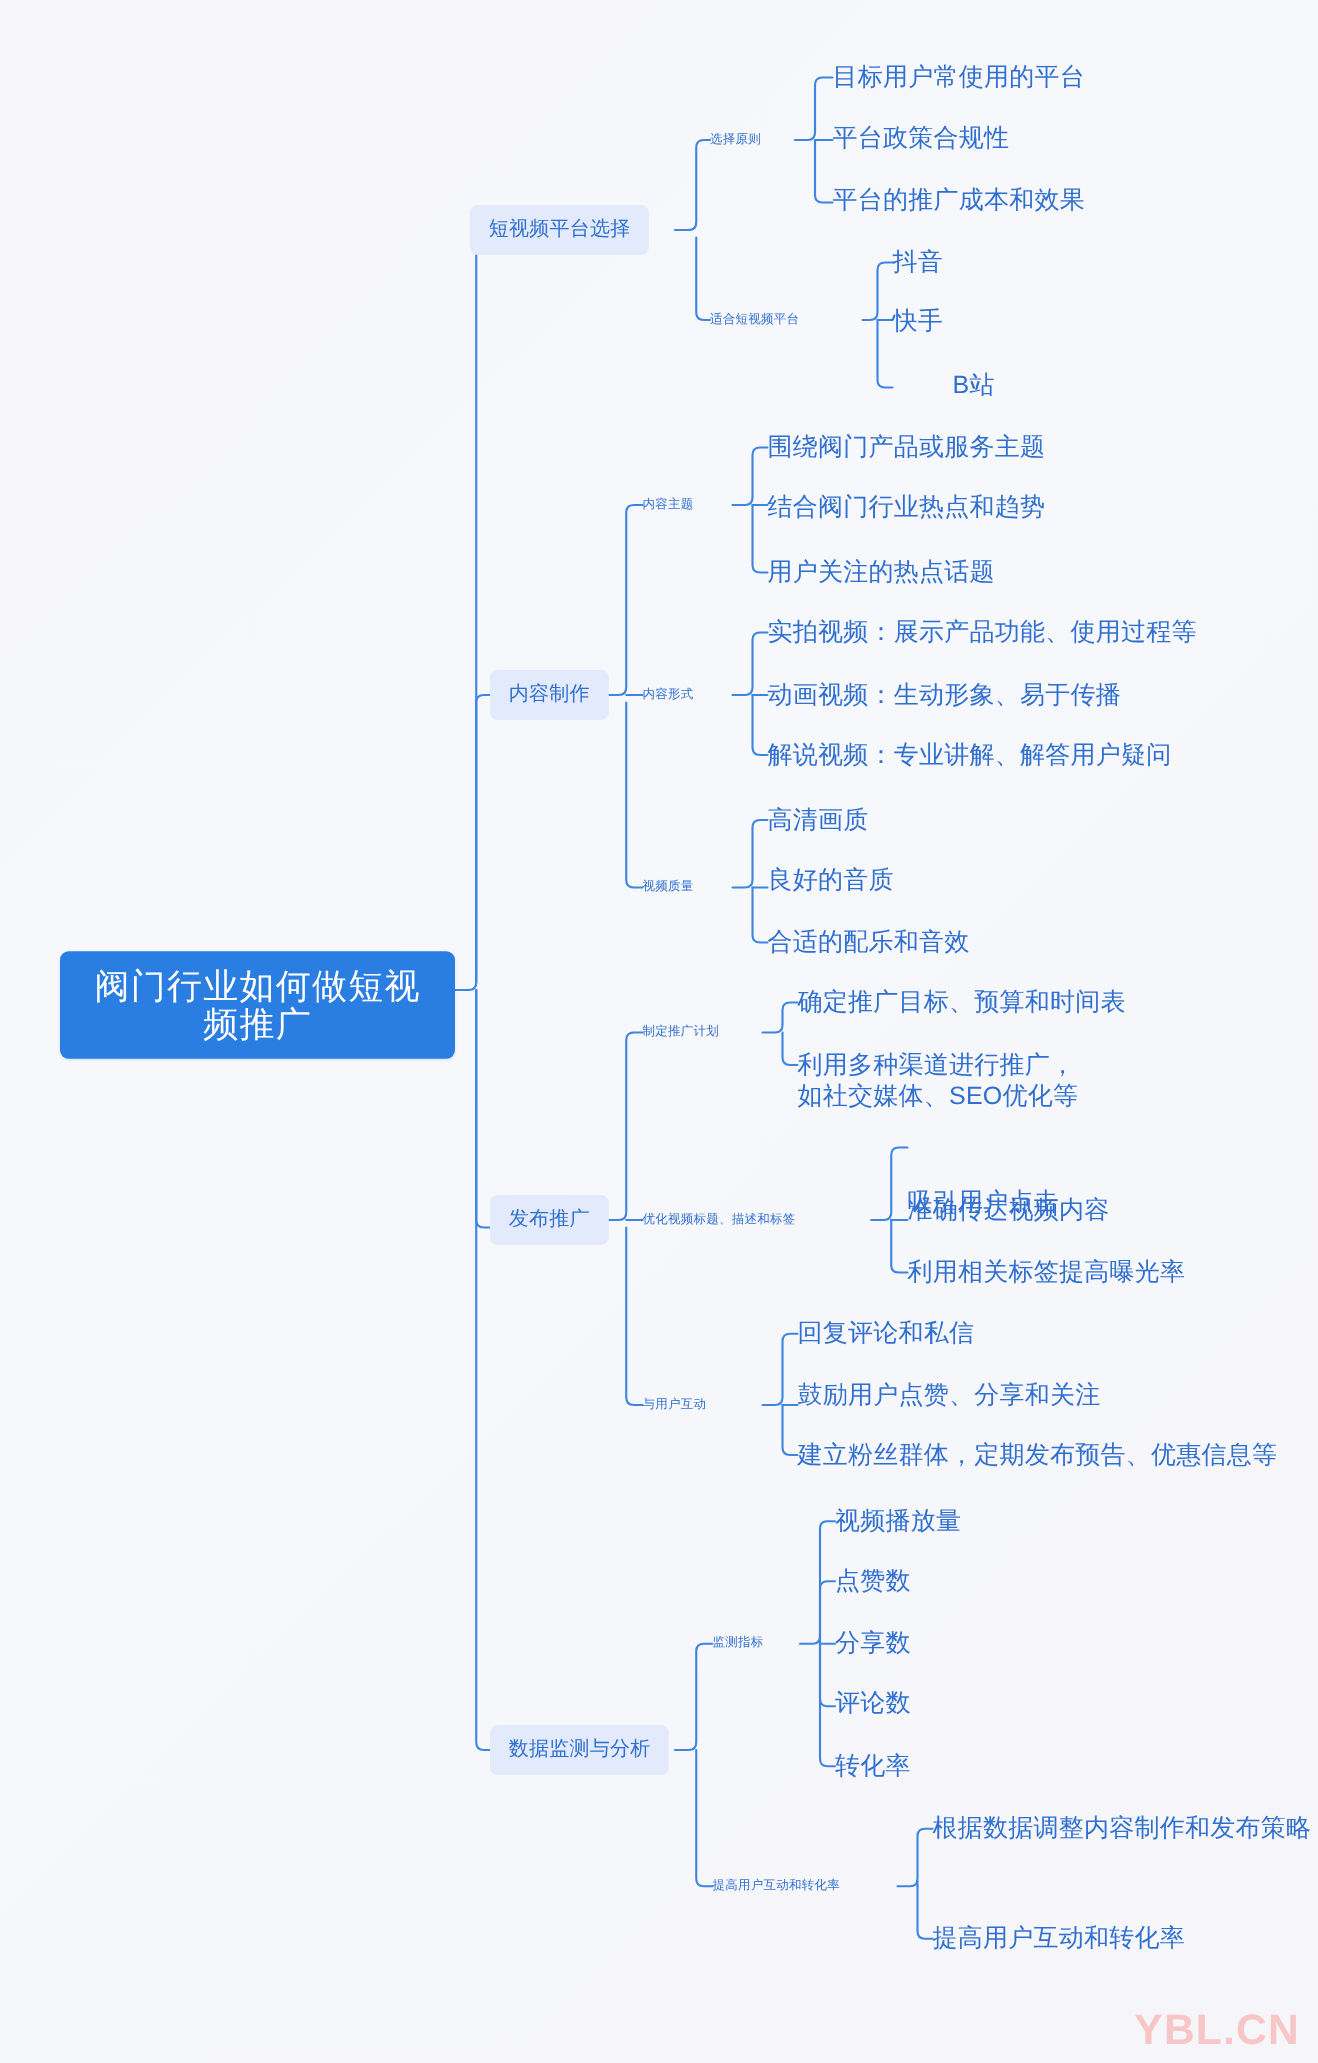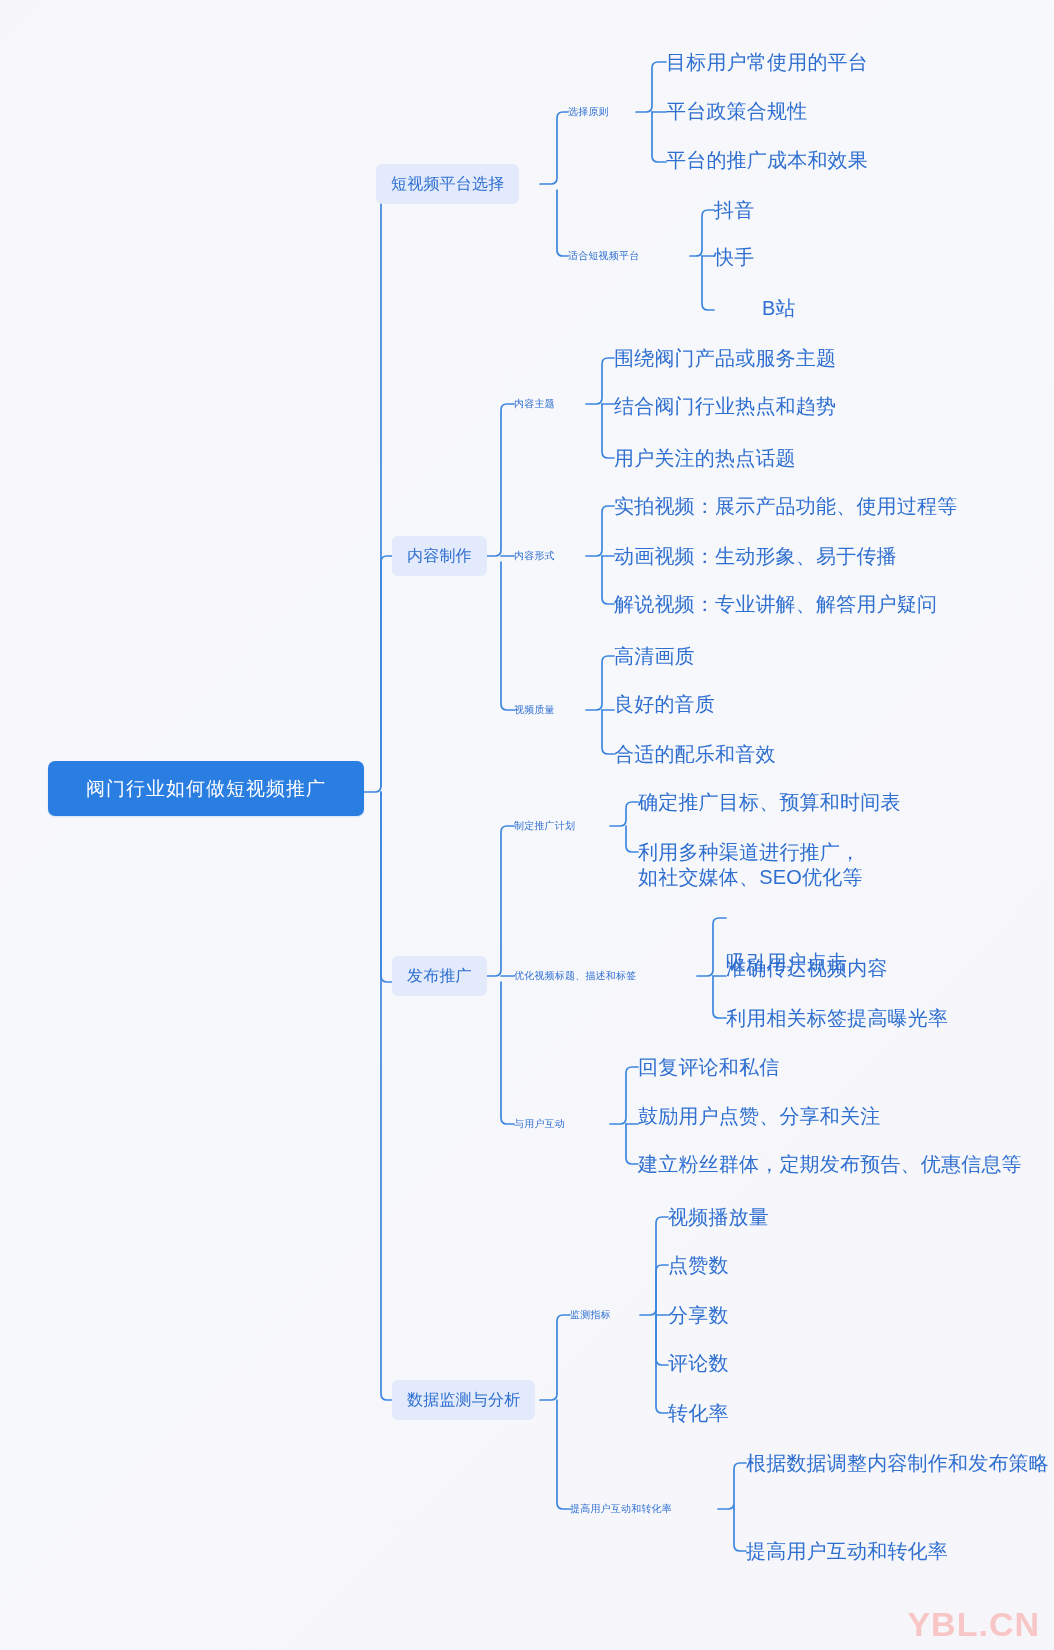--- a/index.html
+++ b/index.html
@@ -35,21 +35,21 @@
     letter-spacing: 0.2px;
   }
   .node.wrap {
     white-space: normal;
     width: 232px;
     line-height: 25px;
   }
   .node.root {
     background: #2a7de1;
     color: #ffffff;
-    font-size: 19px;
+    font-size: 28px;
     line-height: 31px;
     border-radius: 7px;
     padding: 12px 16px;
     width: 316px;
     text-align: center;
     white-space: normal;
     letter-spacing: 1px;
     box-shadow: 0 1px 2px rgba(42,125,225,0.18);
   }
   .node.lvl2 {

